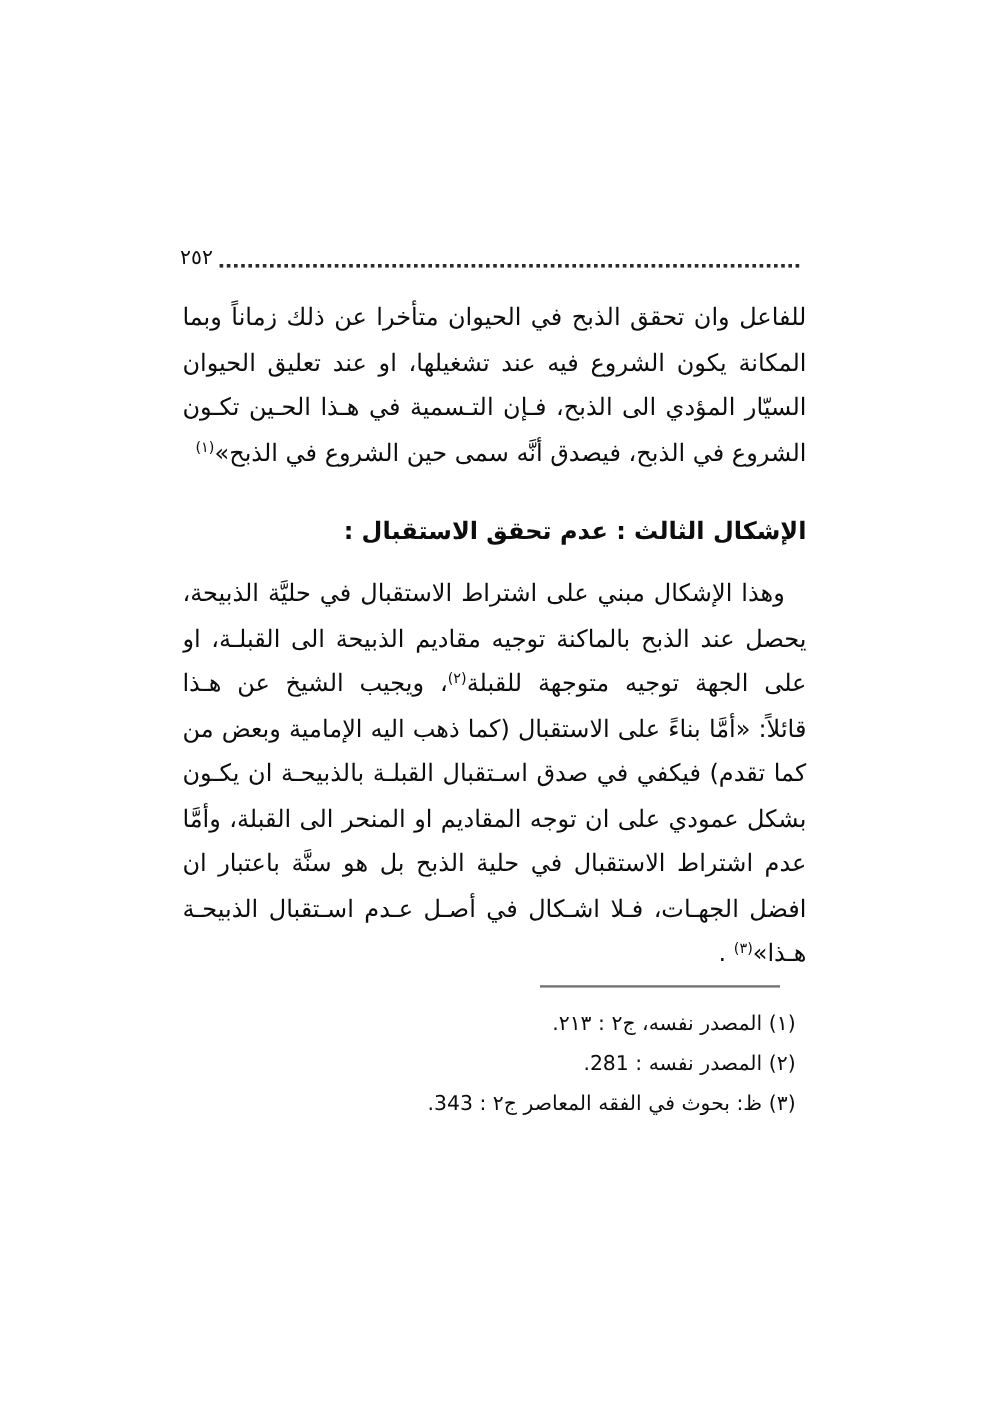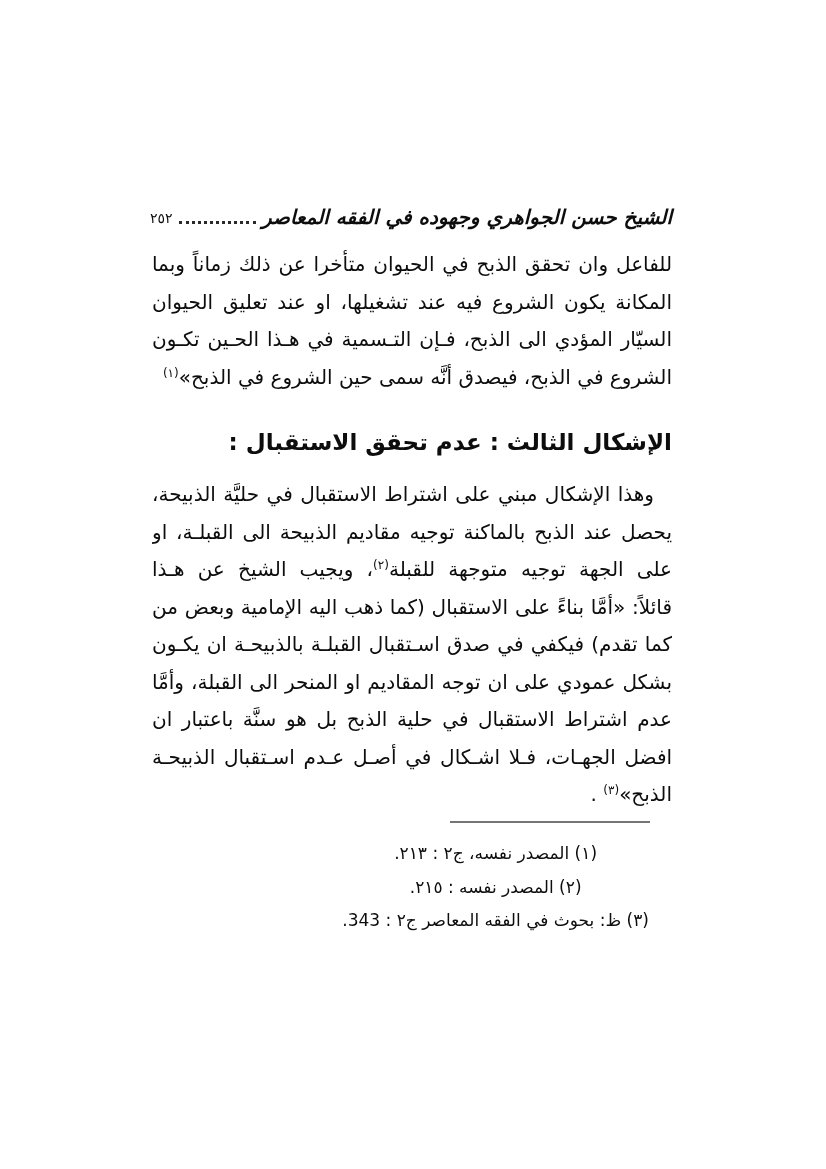--- a/index.html
+++ b/index.html
@@ -34,21 +34,21 @@
     line-height: 1.5;
     white-space: nowrap;
   }
   .leader {
     flex: 1;
     border-bottom: 3px dotted #2a2a2a;
     margin: 0 6px 8px 6px;
     min-width: 40px;
   }
   .rh-num {
-    font-size: 14px;
+    font-size: 17px;
     line-height: 1.5;
     padding-bottom: 3px;
     white-space: nowrap;
     font-family: Liberation Serif, serif;
   }
 
   
   .para {
     position: absolute;
     right: 154px;
@@ -75,55 +75,54 @@
     vertical-align: 7px;
   }
 
   
   .section-heading {
     position: absolute;
     top: 424px;
     right: 154px;
     width: 520px;
     margin: 0;
-    font-size: 23px;
+    font-size: 20px;
     font-weight: bold;
     line-height: 36px;
     text-align: right;
   }
 
   
   .fn-rule {
     position: absolute;
     top: 821px;
     left: 450px;
     width: 200px;
     height: 0;
     border-top: 2px solid #757575;
   }
   .footnotes {
     position: absolute;
     top: 837px;
-    right: 177px;
-    text-align: center;
+    right: 163px;
+    text-align: right;
   }
   .fn-line {
     font-size: 17px;
     height: 33.5px;
     line-height: 33.5px;
     white-space: nowrap;
   }
 </style>
 </head>
 <body>
 
 <div id="page">
 
   <header class="running-head">
-    <span class="rh-title">الشيخ حسن الجواهري وجهوده في الفقه المعاصر</span>
     <span class="leader"></span>
     <span class="rh-num">٢٥٢</span>
   </header>
 
   <section class="para para1">
     <div class="bline jline">للفاعل وان تحقق الذبح في الحيوان متأخرا عن ذلك زماناً وبما ان الـذبح في</div>
     <div class="bline jline">المكانة يكون الشروع فيه عند تشغيلها، او عند تعليق الحيوان على الـشريط</div>
     <div class="bline jline">السيّار المؤدي الى الذبح، فـإن التـسمية في هـذا الحـين تكـون تـسمية عنـد</div>
     <div class="bline endline"><span>الشروع في الذبح، فيصدق أنَّه سمى حين الشروع في الذبح»</span><sup class="fnref">(١)</sup></div>
   </section>
@@ -132,24 +131,24 @@
 
   <section class="para para2">
     <div class="bline jline indent">وهذا الإشكال مبني على اشتراط الاستقبال في حليَّة الذبيحة، اذ لا</div>
     <div class="bline jline">يحصل عند الذبح بالماكنة توجيه مقاديم الذبيحة الى القبلـة، او وضـعها</div>
     <div class="bline jline"><span>على الجهة توجيه متوجهة للقبلة</span><sup class="fnref">(٢)</sup><span>، ويجيب الشيخ عن هـذا الإشـكال</span></div>
     <div class="bline jline">قائلاً: «أمَّا بناءً على الاستقبال (كما ذهب اليه الإمامية وبعض من غيرهم</div>
     <div class="bline jline">كما تقدم) فيكفي في صدق اسـتقبال القبلـة بالذبيحـة ان يكـون الـذبح</div>
     <div class="bline jline">بشكل عمودي على ان توجه المقاديم او المنحر الى القبلة، وأمَّا بنـاءً عـلى</div>
     <div class="bline jline">عدم اشتراط الاستقبال في حلية الذبح بل هو سنَّة باعتبار ان جهة القبلة</div>
     <div class="bline jline">افضل الجهـات، فـلا اشـكال في أصـل عـدم اسـتقبال الذبيحـة القبلـة</div>
-    <div class="bline endline"><span>الذبح»</span><sup class="fnref">(٣)</sup><span> .</span></div>
+    <div class="bline endline"><span>هـذا»</span><sup class="fnref">(٣)</sup><span> .</span></div>
   </section>
 
   <div class="fn-rule"></div>
 
   <section class="footnotes">
     <div class="fn-line"><span class="fn-marker">(١)</span> <span class="fn-text">المصدر نفسه، ج٢ : ٢١٣.</span></div>
-    <div class="fn-line"><span class="fn-marker">(٢)</span> <span class="fn-text">المصدر نفسه : ٢١٥.</span></div>
+    <div class="fn-line"><span class="fn-marker">(٢)</span> <span class="fn-text">المصدر نفسه : 281.</span></div>
     <div class="fn-line"><span class="fn-marker">(٣)</span> <span class="fn-text">ظ: بحوث في الفقه المعاصر ج٢ : 343.</span></div>
   </section>
 
 </div>
 
 </body></html>

